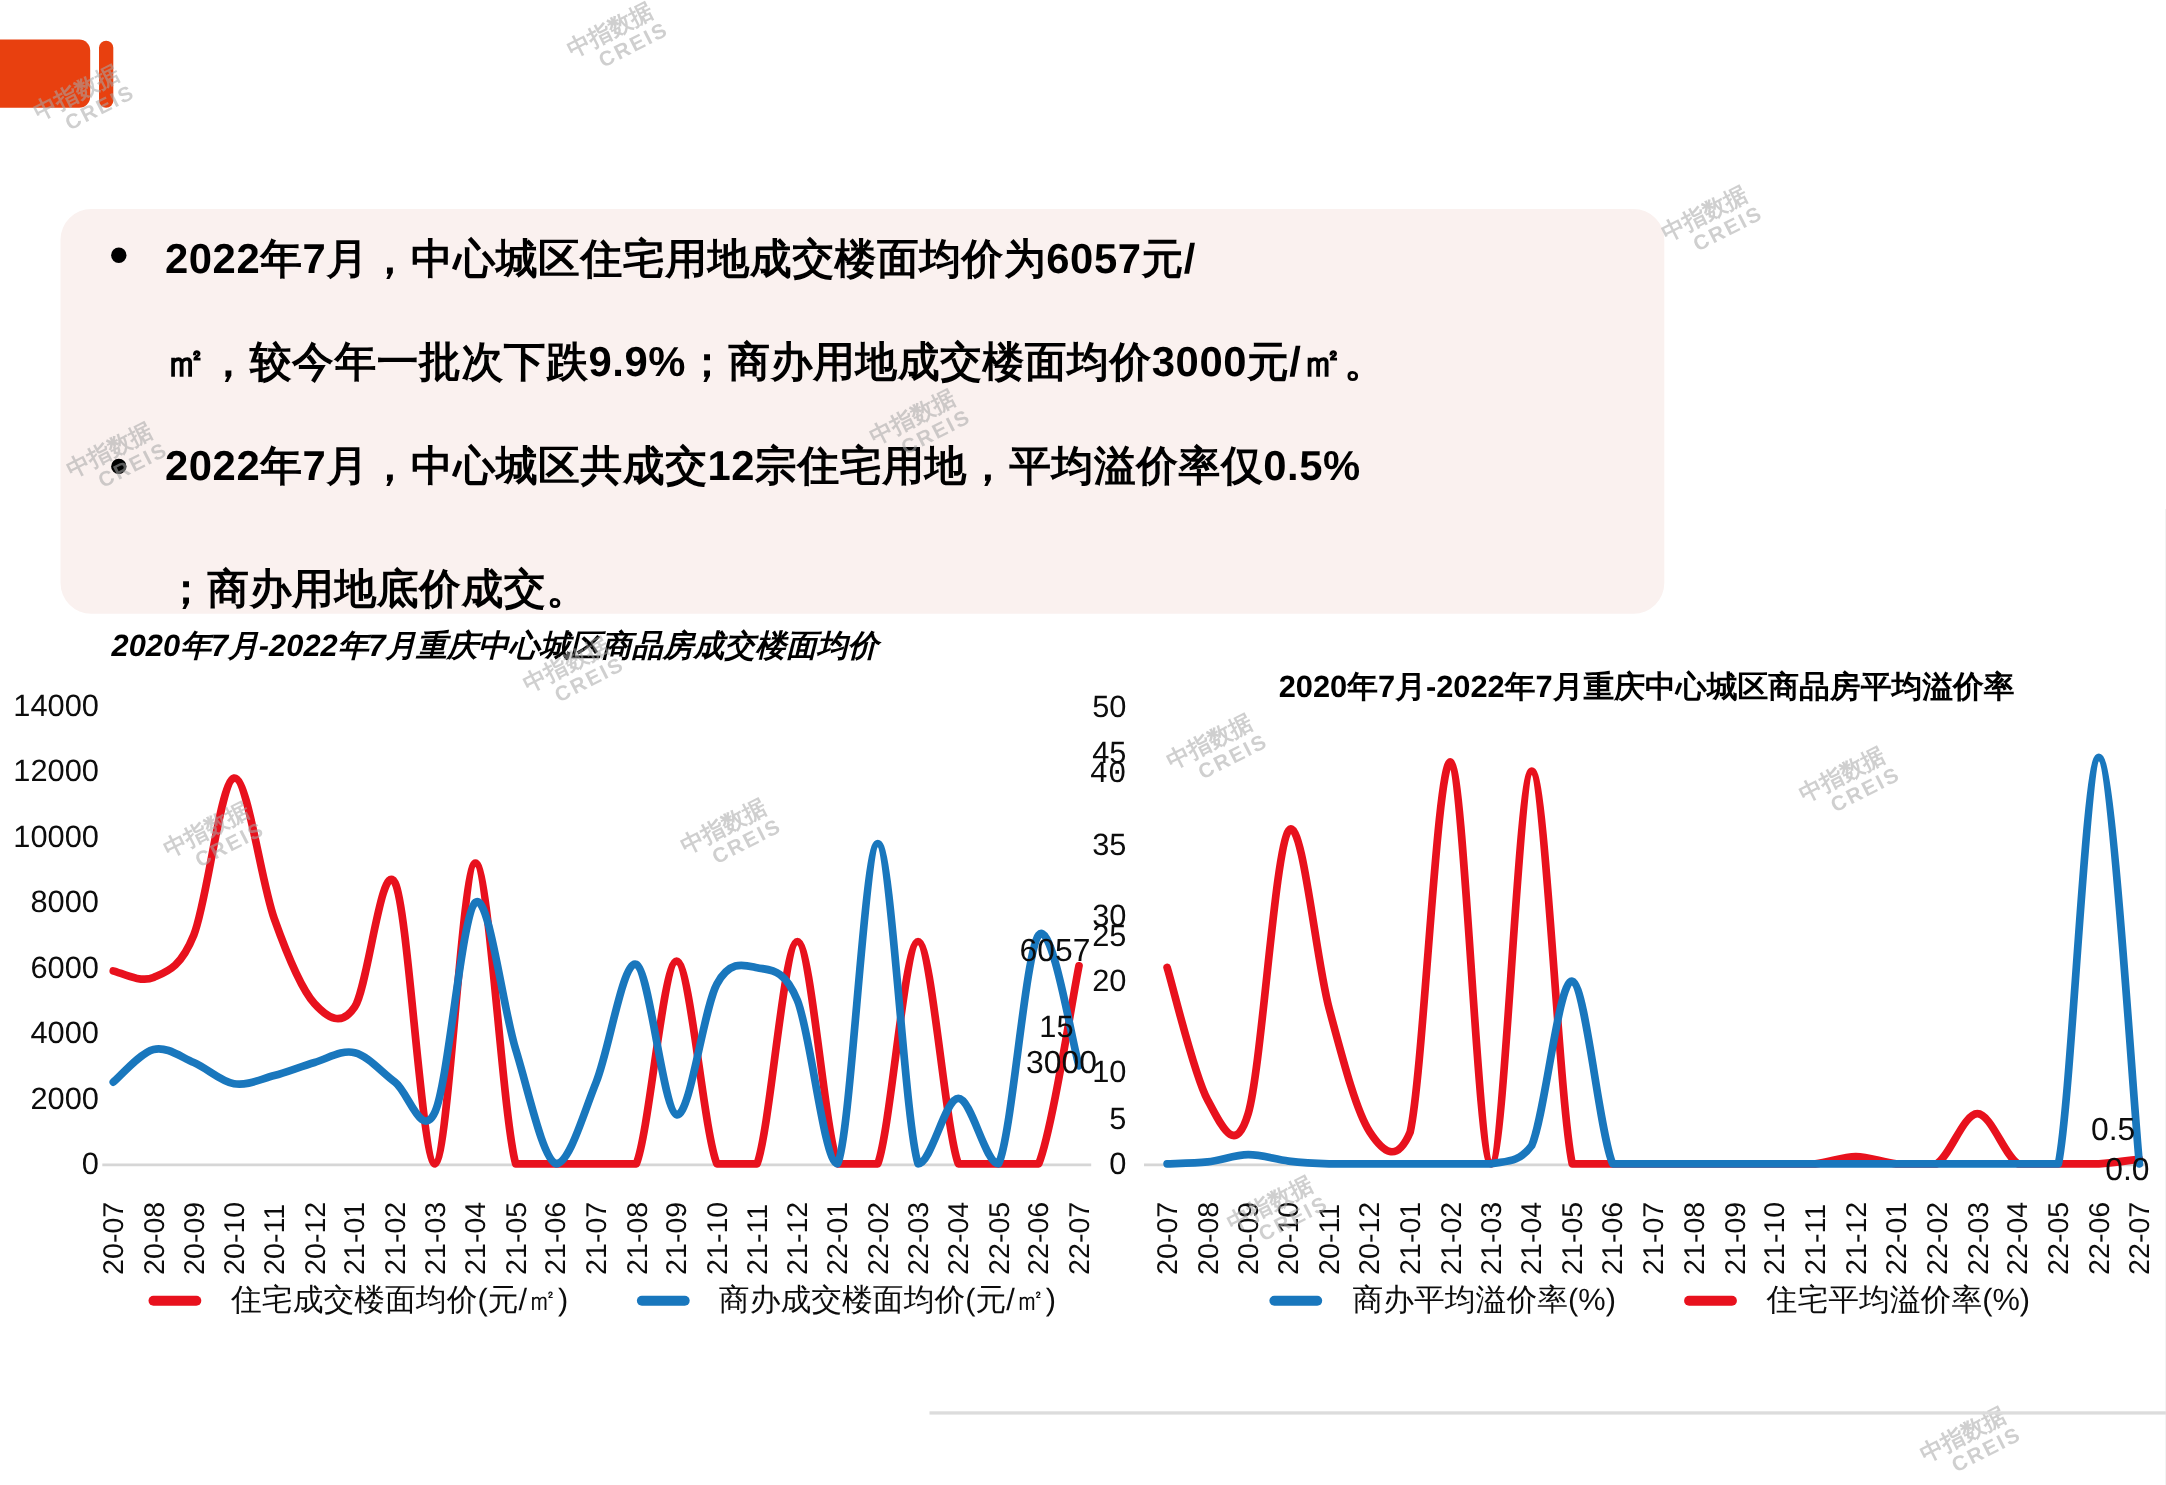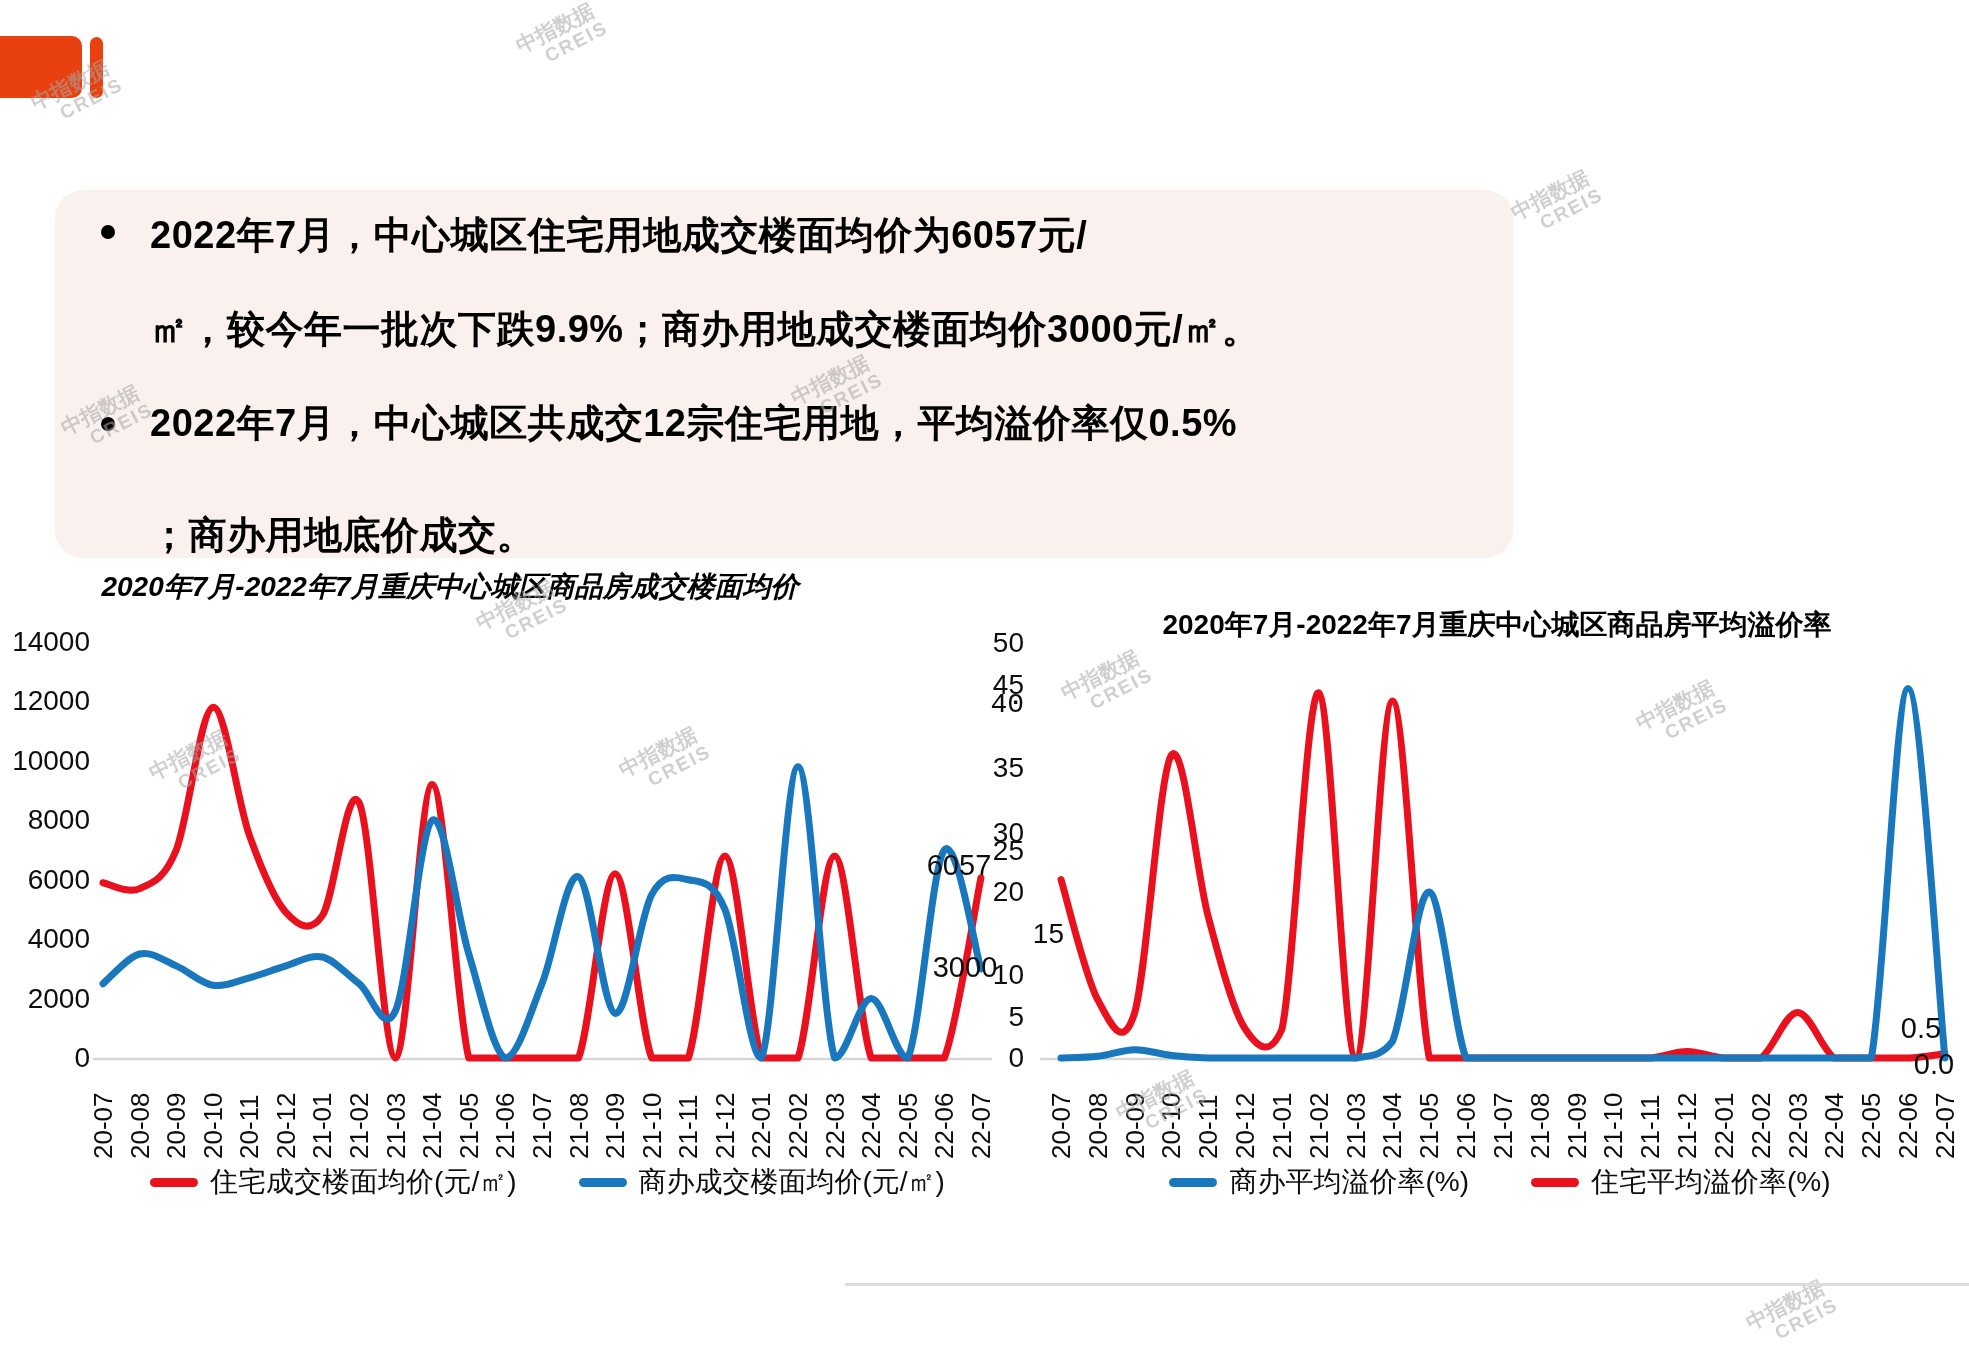--- a/index.html
+++ b/index.html
@@ -15,21 +15,21 @@
   
   .summary-box{left:55px; top:190px; width:1458px; height:368px; background:#faf1ef; border-radius:28px;}
   .bullet-dot{width:14px; height:14px; border-radius:50%; background:#000;}
   .bullet-line{font-size:38px; font-weight:bold; white-space:nowrap; letter-spacing:0.5px;}
   
   .chart-title{font-size:28px; font-weight:bold; text-align:center; white-space:nowrap;}
   .ytick{font-size:28px; text-align:right; height:30px; line-height:30px; color:#0d0d0d;}
   .xtick{font-size:26px; height:30px; line-height:30px; color:#0d0d0d; text-align:left;
          transform:rotate(-90deg); transform-origin:center; white-space:nowrap;}
   .legend-row{display:flex; justify-content:center; align-items:center; gap:14px;}
-  .legend-item{display:flex; align-items:center; gap:12px; margin:0 24px;}
+  .legend-item{display:flex; align-items:center; gap:27px; margin:0 24px;}
   .legend-swatch{width:48px; height:9px; border-radius:5px;}
   .legend-label{font-size:28px; color:#0d0d0d; white-space:nowrap;}
   .datalabel{font-size:29px; color:#0d0d0d; white-space:nowrap; transform:translate(-50%,-50%);}
   
   .wm{color:#a8a8a8; opacity:0.55; font-weight:bold; transform:rotate(-27deg); text-align:center;
       font-size:21px; line-height:22px; pointer-events:none; white-space:nowrap;}
   .wm .wm2{display:block; font-size:19px; letter-spacing:2px; padding-left:26px;}
   .divider{background:#dcdcdc; height:3px;}
   svg{position:absolute; left:0; top:0; pointer-events:none;}
 </style>
@@ -103,21 +103,21 @@
         <div class="legend-item">
           <span class="legend-swatch" style="background: rgb(25, 119, 189);"></span>
           <span class="legend-label">商办成交楼面均价(元/㎡)</span>
         </div>
       </div>
       <div class="abs datalabel" style="left: 959px; top: 865px;">6057</div>
       <div class="abs datalabel" style="left: 965px; top: 967px;">3000</div>
       <div class="abs ytick" style="left: 904px; width: 120px; top: 1043px;">0</div>
       <div class="abs ytick" style="left: 904px; width: 120px; top: 1001.5px;">5</div>
       <div class="abs ytick" style="left: 904px; width: 120px; top: 960px;">10</div>
-      <div class="abs ytick" style="left: 944px; width: 120px; top: 918.5px;">15</div>
+      <div class="abs ytick" style="left: 856px; width: 120px; top: 918.5px;">15</div>
       <div class="abs ytick" style="left: 904px; width: 120px; top: 877px;">20</div>
       <div class="abs ytick" style="left: 904px; width: 120px; top: 835.5px;">25</div>
       <div class="abs ytick" style="left: 904px; width: 120px; top: 818px;">30</div>
       <div class="abs ytick" style="left: 904px; width: 120px; top: 752.5px;">35</div>
       <div class="abs ytick" style="left: 904px; width: 120px; top: 690px; font-family: Liberation Mono, monospace;">40</div>
       <div class="abs ytick" style="left: 904px; width: 120px; top: 669.5px;">45</div>
       <div class="abs ytick" style="left: 904px; width: 120px; top: 628px;">50</div>
       <div class="abs xtick" style="left: 1019px; top: 1102px; width: 84px;">20-07</div>
       <div class="abs xtick" style="left: 1055.83px; top: 1102px; width: 84px;">20-08</div>
       <div class="abs xtick" style="left: 1092.66px; top: 1102px; width: 84px;">20-09</div>

